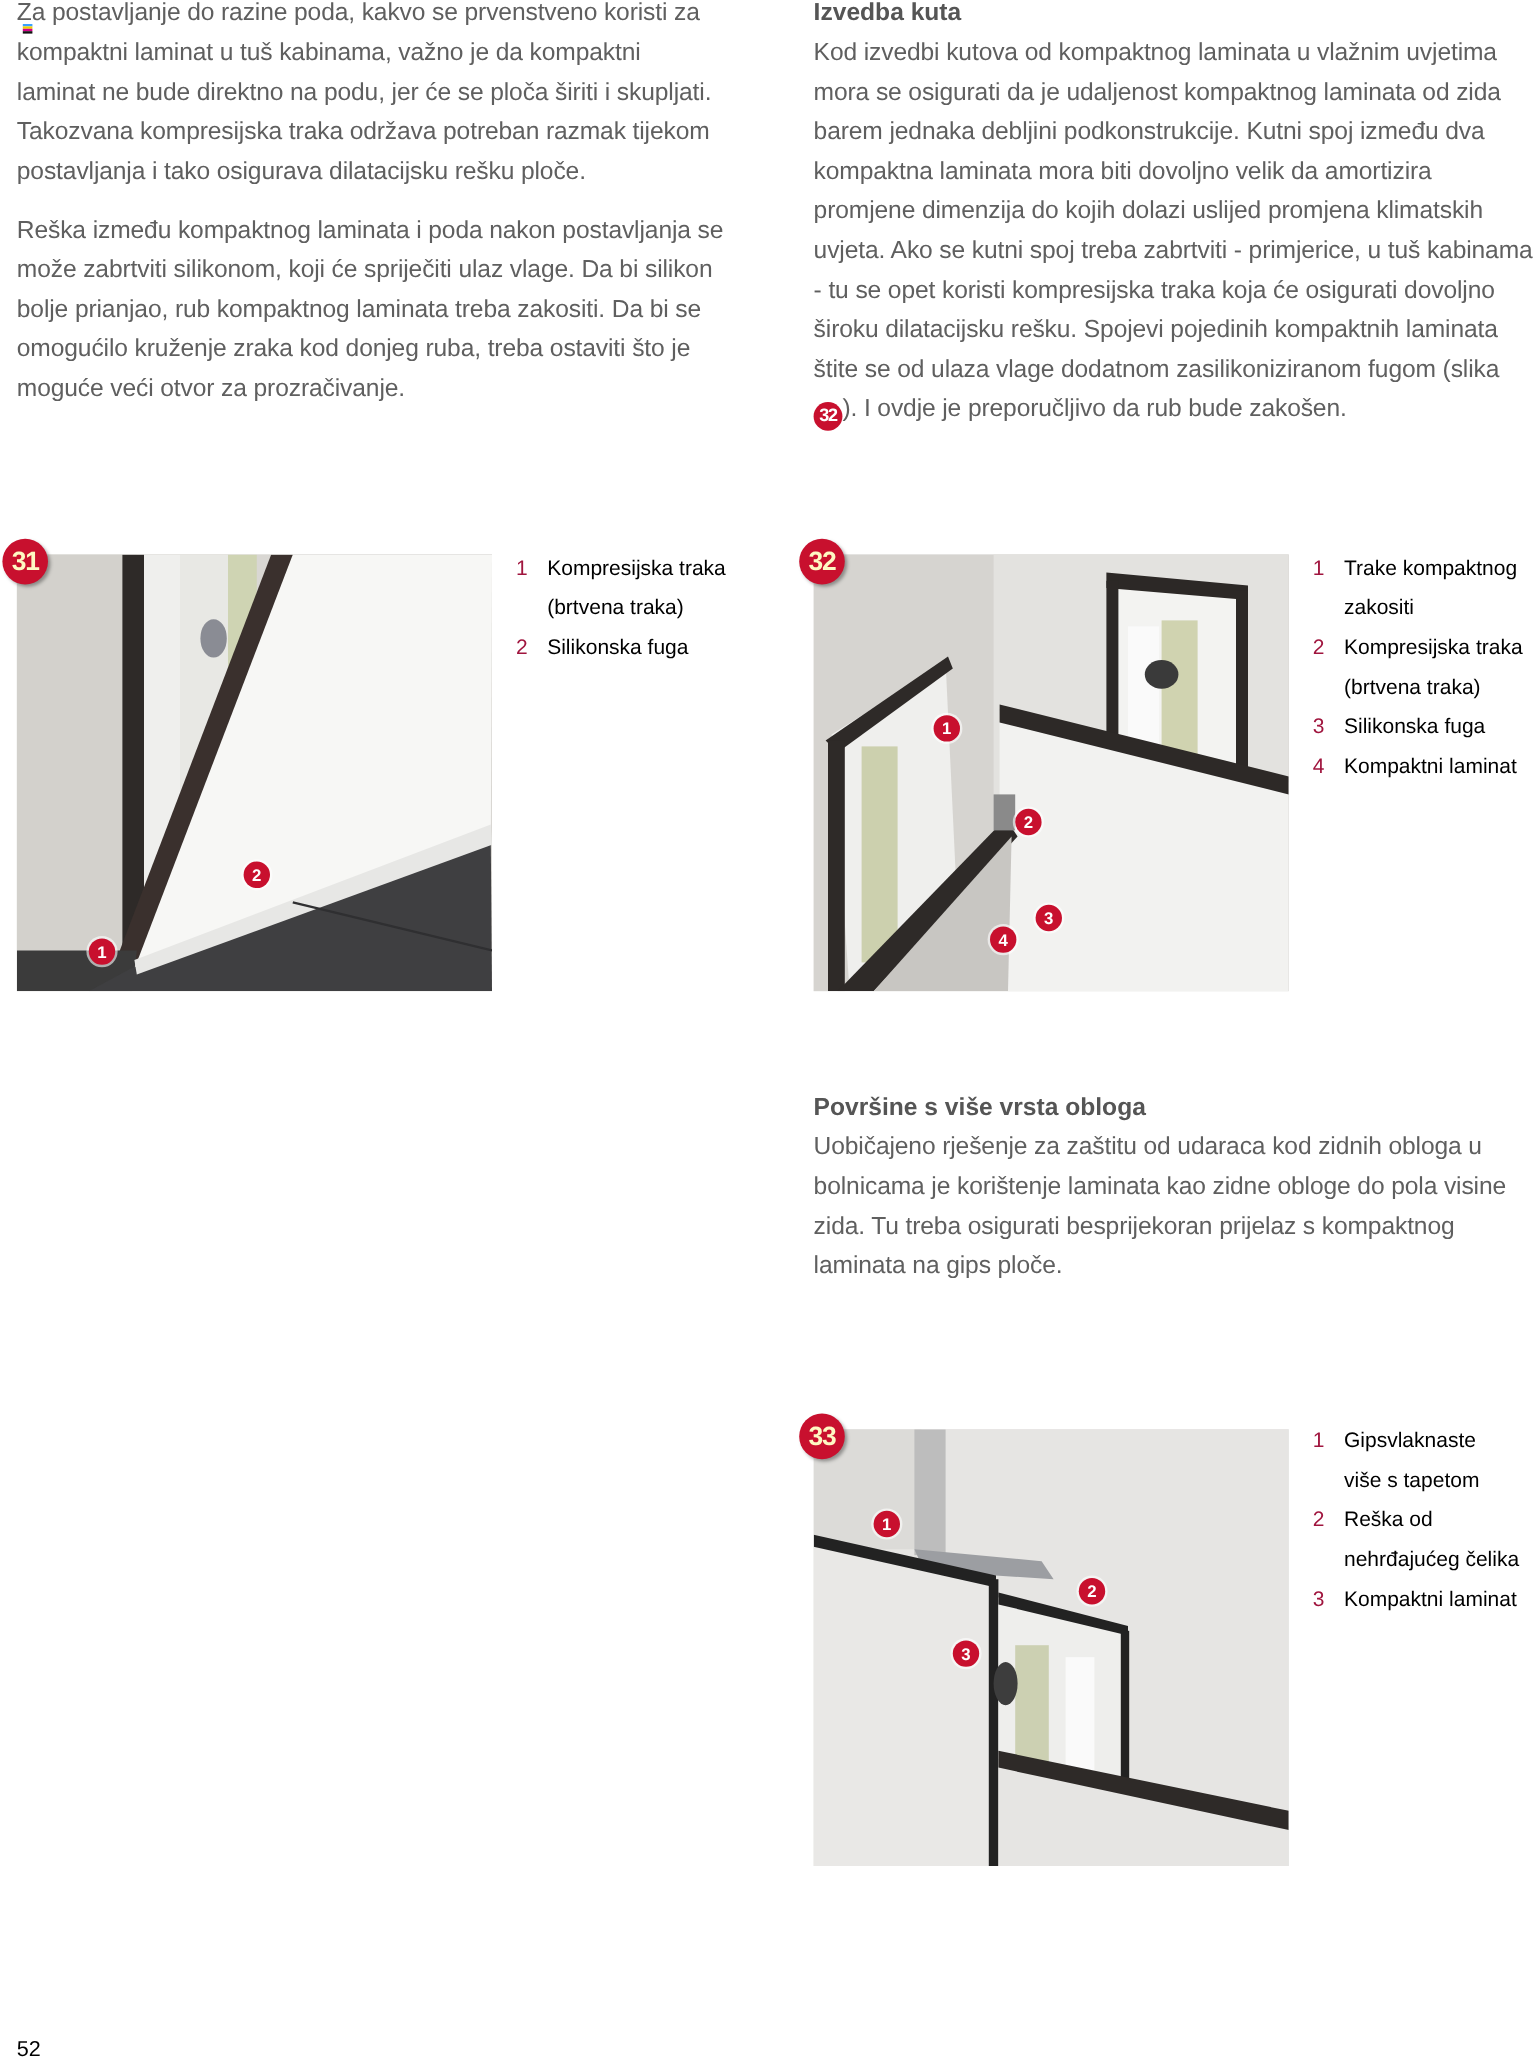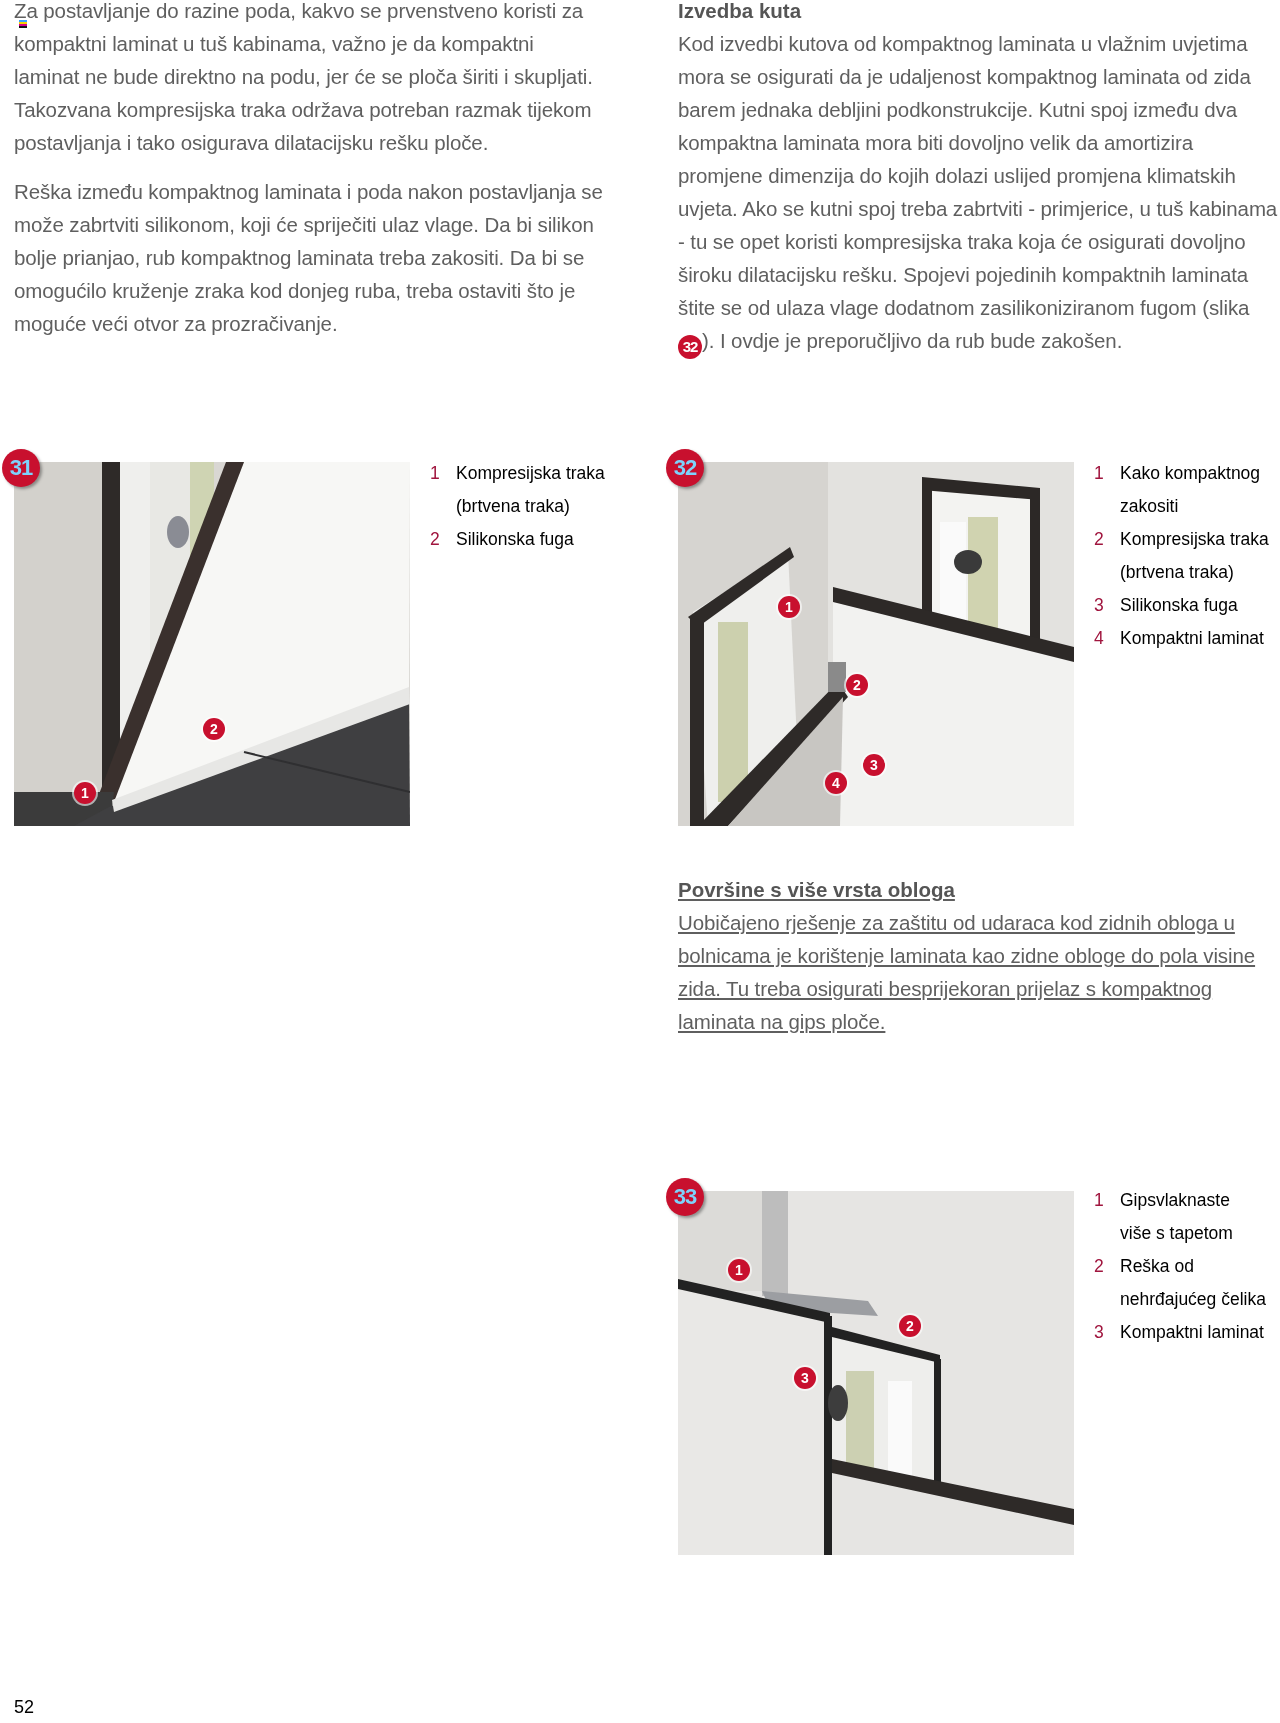--- a/index.html
+++ b/index.html
@@ -6,21 +6,21 @@
   body { width:1280px; height:1723px; position:relative; overflow:hidden;
          font-family:"Liberation Sans", "DejaVu Sans", sans-serif; color:#5f5f5f; }
   .col { position:absolute; }
   .para { font-size:20.5px; line-height:33px; margin:0; letter-spacing:-0.1px; }
   .heading { font-weight:bold; color:#555555; font-size:20.5px; line-height:33px; margin:0; }
   .badge-inline { display:inline-block; width:24px; height:24px; border-radius:50%;
         background:#c8102e; color:#fff; font-weight:bold; font-size:15px; line-height:24px;
         text-align:center; vertical-align:-4px; letter-spacing:-1px; }
   .fig { position:absolute; overflow:hidden; }
   .fig-badge { position:absolute; width:38px; height:38px; border-radius:50%; background:#c8102e;
-        color:#7dd3fc; font-weight:bold; font-size:22px; line-height:38px; text-align:center;
+        color:#fef9c3; font-weight:bold; font-size:22px; line-height:38px; text-align:center;
         letter-spacing:-1px; box-shadow:2px 2px 3px rgba(0,0,0,0.35); z-index:3; }
   .mark { position:absolute; width:22px; height:22px; border-radius:50%; background:#c8102e;
         color:#fff; font-weight:bold; font-size:14px; line-height:22px; text-align:center; z-index:2;
         box-shadow:0 0 0 2px rgba(255,255,255,0.6); }
   .legend { position:absolute; font-size:17.5px; line-height:33px; }
   .legend .row { display:flex; }
   .legend .num { color:#a0153e; width:26px; flex:none; }
   .legend .txt { color:#000000; }
   .page-num { position:absolute; left:14px; top:1697px; font-size:18px; color:#000000; }
   .cmyk { position:absolute; left:19px; top:20px; width:8px; height:8px; }
@@ -106,21 +106,21 @@
     <rect x="150" y="200" width="18" height="30" fill="#8a8a8a"></rect>
   </svg>
   <div class="mark" style="left:100px; top:134px;">1</div>
   <div class="mark" style="left:168px; top:212px;">2</div>
   <div class="mark" style="left:185px; top:292px;">3</div>
   <div class="mark" style="left:147px; top:310px;">4</div>
 </div>
 <div class="legend" style="left:1094px; top:457px;">
   <div class="row">
       <span class="num">1</span>
-      <span class="txt">Kako kompaktnog</span>
+      <span class="txt">Trake kompaktnog</span>
     </div>
   <div class="row">
       <span class="num"></span>
       <span class="txt">zakositi</span>
     </div>
   <div class="row">
       <span class="num">2</span>
       <span class="txt">Kompresijska traka</span>
     </div>
   <div class="row">
@@ -130,21 +130,21 @@
   <div class="row">
       <span class="num">3</span>
       <span class="txt">Silikonska fuga</span>
     </div>
   <div class="row">
       <span class="num">4</span>
       <span class="txt">Kompaktni laminat</span>
     </div>
 </div>
 
-<div class="col" style="left:678px; top:873px; width:600px;text-decoration:underline;">
+<div class="col" style="left:678px; top:906px; width:600px;">
   <h2 class="heading">Površine s više vrsta obloga</h2>
   <p class="para">Uobičajeno rješenje za zaštitu od udaraca kod zidnih obloga u bolnicama je korištenje laminata kao zidne obloge do pola visine zida. Tu treba osigurati besprijekoran prijelaz s kompaktnog laminata na gips ploče.</p>
 </div>
 
 <div class="fig-badge" style="left:666px; top:1178px;">33</div>
 <div class="fig" style="left:678px; top:1191px; width:396px; height:364px; background:#e4e3e1;">
   <svg width="396" height="364" viewBox="0 0 396 364">
     <rect x="0" y="0" width="396" height="364" fill="#e6e5e3"></rect>
     <rect x="0" y="0" width="90" height="100" fill="#dcdbd8"></rect>
     <rect x="84" y="0" width="26" height="105" fill="#bdbdbd"></rect>

